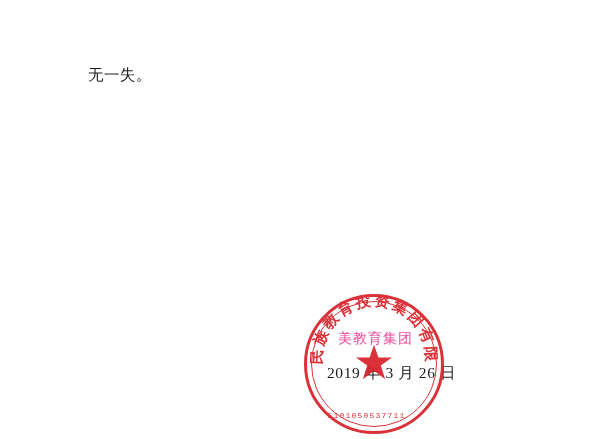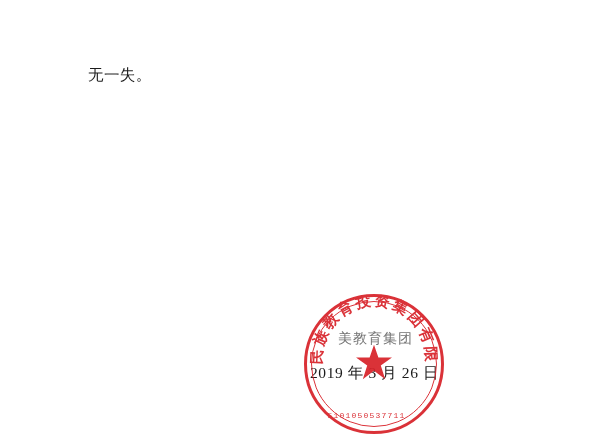--- a/index.html
+++ b/index.html
@@ -51,34 +51,34 @@
   
   .sign-block {
     position: absolute;
     left: 300px;
     top: 288px;
     width: 260px;
     height: 140px;
   }
   .sign-date {
     position: absolute;
-    left: 10px;
+    left: 27px;
     top: 75px;
     font-size: 15.5px;
     letter-spacing: 0.6px;
     color: #1b1b1b;
     white-space: nowrap;
   }
   .sign-org {
     position: absolute;
     left: 38px;
     top: 42px;
     font-size: 14px;
     letter-spacing: 1px;
-    color: #737373;
+    color: #ec4899;
     white-space: nowrap;
   }
 
   
   .seal {
     position: absolute;
     left: 4px;
     top: 6px;
     width: 140px;
     height: 140px;

